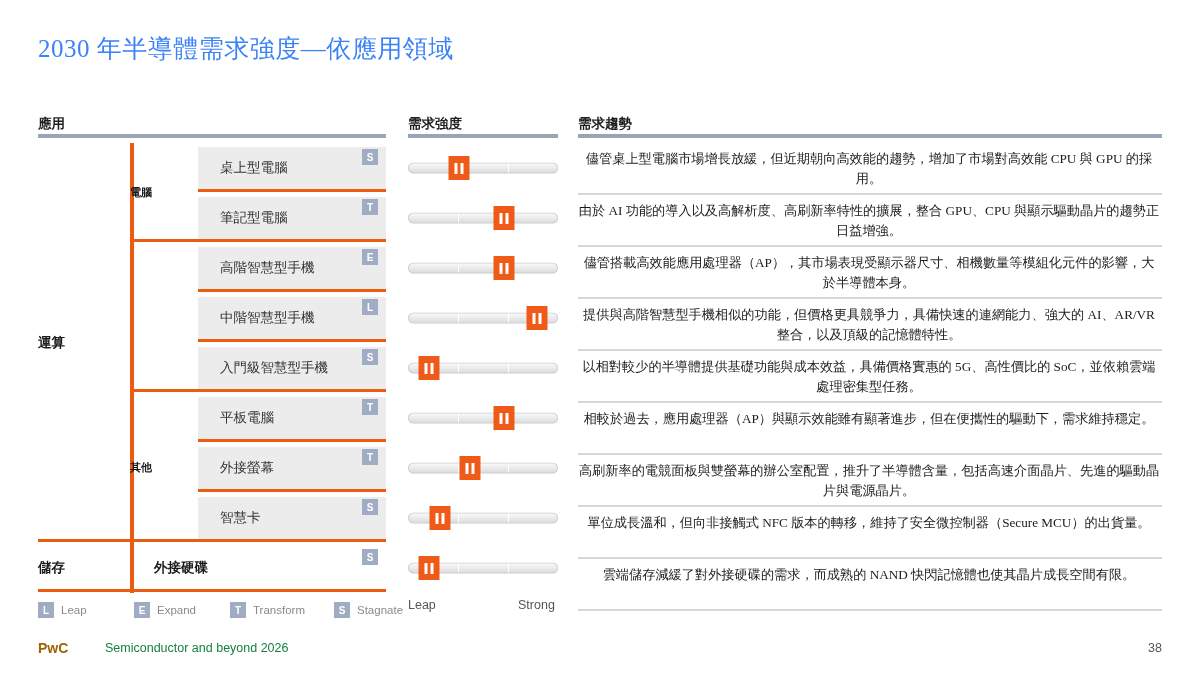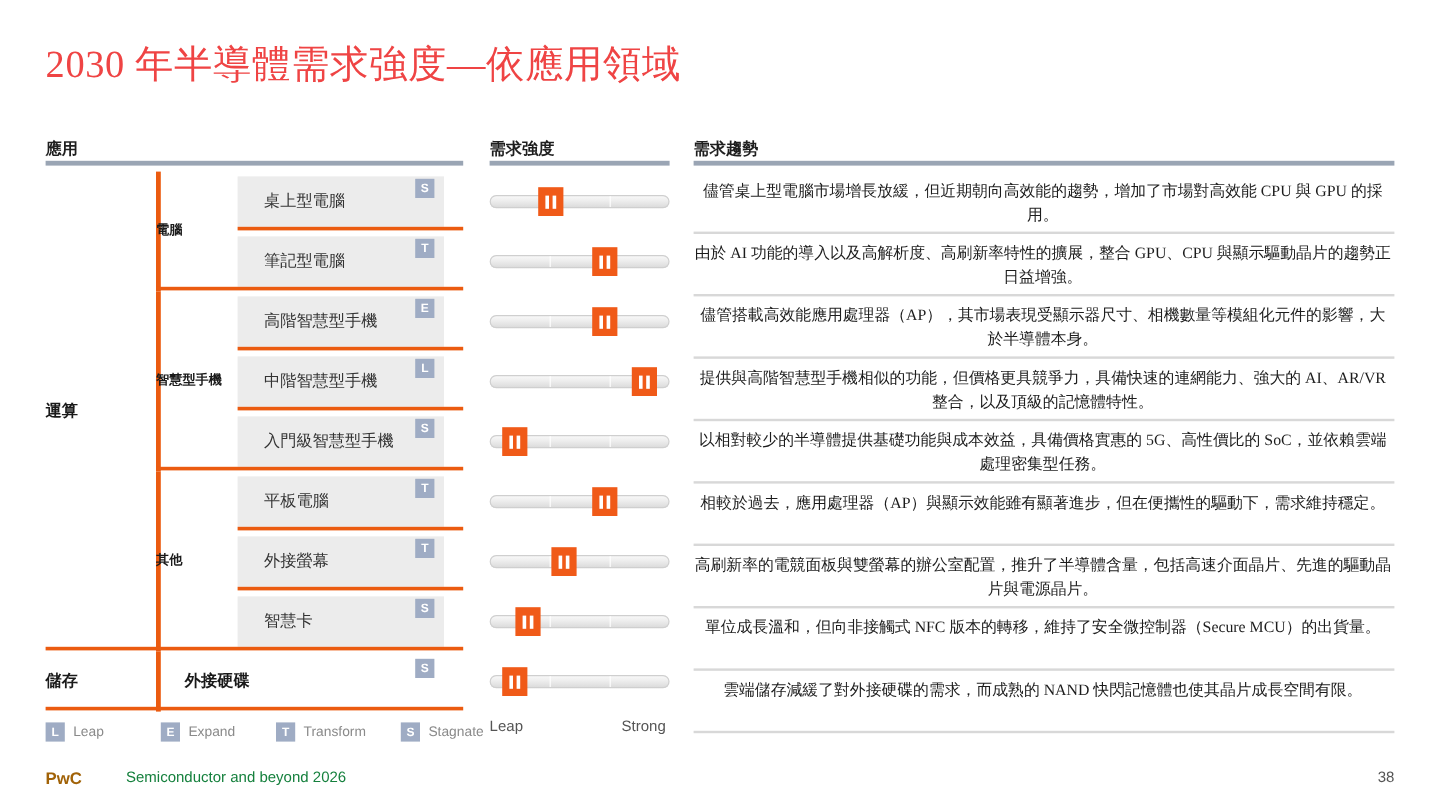--- a/index.html
+++ b/index.html
@@ -9,21 +9,21 @@
     font-family:"Liberation Sans","DejaVu Sans",sans-serif;
     color:#1c1c1c;
     overflow:hidden;
     position:relative;
   }
 
   
   .slide-title{
     position:absolute; left:38px; top:32px;
     font-family:"Liberation Serif","DejaVu Serif",serif;
-    font-size:32px; font-weight:400; color:#ef4444;
+    font-size:25px; font-weight:400; color:#3b82f6;
     letter-spacing:.5px; white-space:nowrap;
   }
 
   
   .col-head{
     position:absolute;
     font-size:13.5px; font-weight:700; color:#1f1f1f;
   }
   .col-rule{
     position:absolute; height:4px; background:#9aa5b4;
@@ -37,21 +37,21 @@
     display:flex; align-items:center;
     font-size:13.5px; font-weight:700; color:#1a1a1a;
   }
   .sub-col{
     position:absolute; left:92px; top:0; width:62px; height:100%;
     display:flex; align-items:center;
     font-size:11px; font-weight:700; color:#1a1a1a; line-height:1.22;
   }
   .grp-bar{ position:absolute; left:92px; top:0; width:4px; height:100%; background:#eb5b10; }
   .item-cell{
-    position:absolute; left:160px; top:4px; right:16px; height:42px;
+    position:absolute; left:160px; top:4px; right:0; height:42px;
     background:#ececec;
   }
   .item-cell.plain{ background:#ffffff; left:102px; }
   .item-label{
     position:absolute; left:22px; top:50%; transform:translateY(-50%);
     font-size:13.5px; color:#333333; white-space:nowrap;
   }
   .item-cell.plain .item-label{ left:14px; font-weight:700; color:#1a1a1a; }
   .badge{
     position:absolute; right:8px; top:2px;
@@ -180,21 +180,20 @@
       <div class="item-cell plain">
         <div class="item-label">外接硬碟</div>
         <div class="badge">S</div>
       </div>
     </div>
     <div class="grp-col" style="top: 0px; height: 400px;">運算</div>
     <div class="grp-col" style="top: 400px; height: 50px;">儲存</div>
     <div class="grp-bar" style="top: 0px; height: 100px;"></div>
     <div class="sub-col" style="top: 0px; height: 100px;">電腦</div>
     <div class="grp-bar" style="top: 100px; height: 150px;"></div>
-    <div class="sub-col" style="top: 100px; height: 150px;">智慧型手機</div>
     <div class="grp-bar" style="top: 250px; height: 150px;"></div>
     <div class="sub-col" style="top: 250px; height: 150px;">其他</div>
     <div class="grp-bar" style="top: 400px; height: 50px;"></div>
     <div class="sep" style="top: 46px;"></div>
     <div class="sep mid" style="top: 96px;"></div>
     <div class="sep" style="top: 146px;"></div>
     <div class="sep" style="top: 196px;"></div>
     <div class="sep mid" style="top: 246px;"></div>
     <div class="sep" style="top: 296px;"></div>
     <div class="sep" style="top: 346px;"></div>

